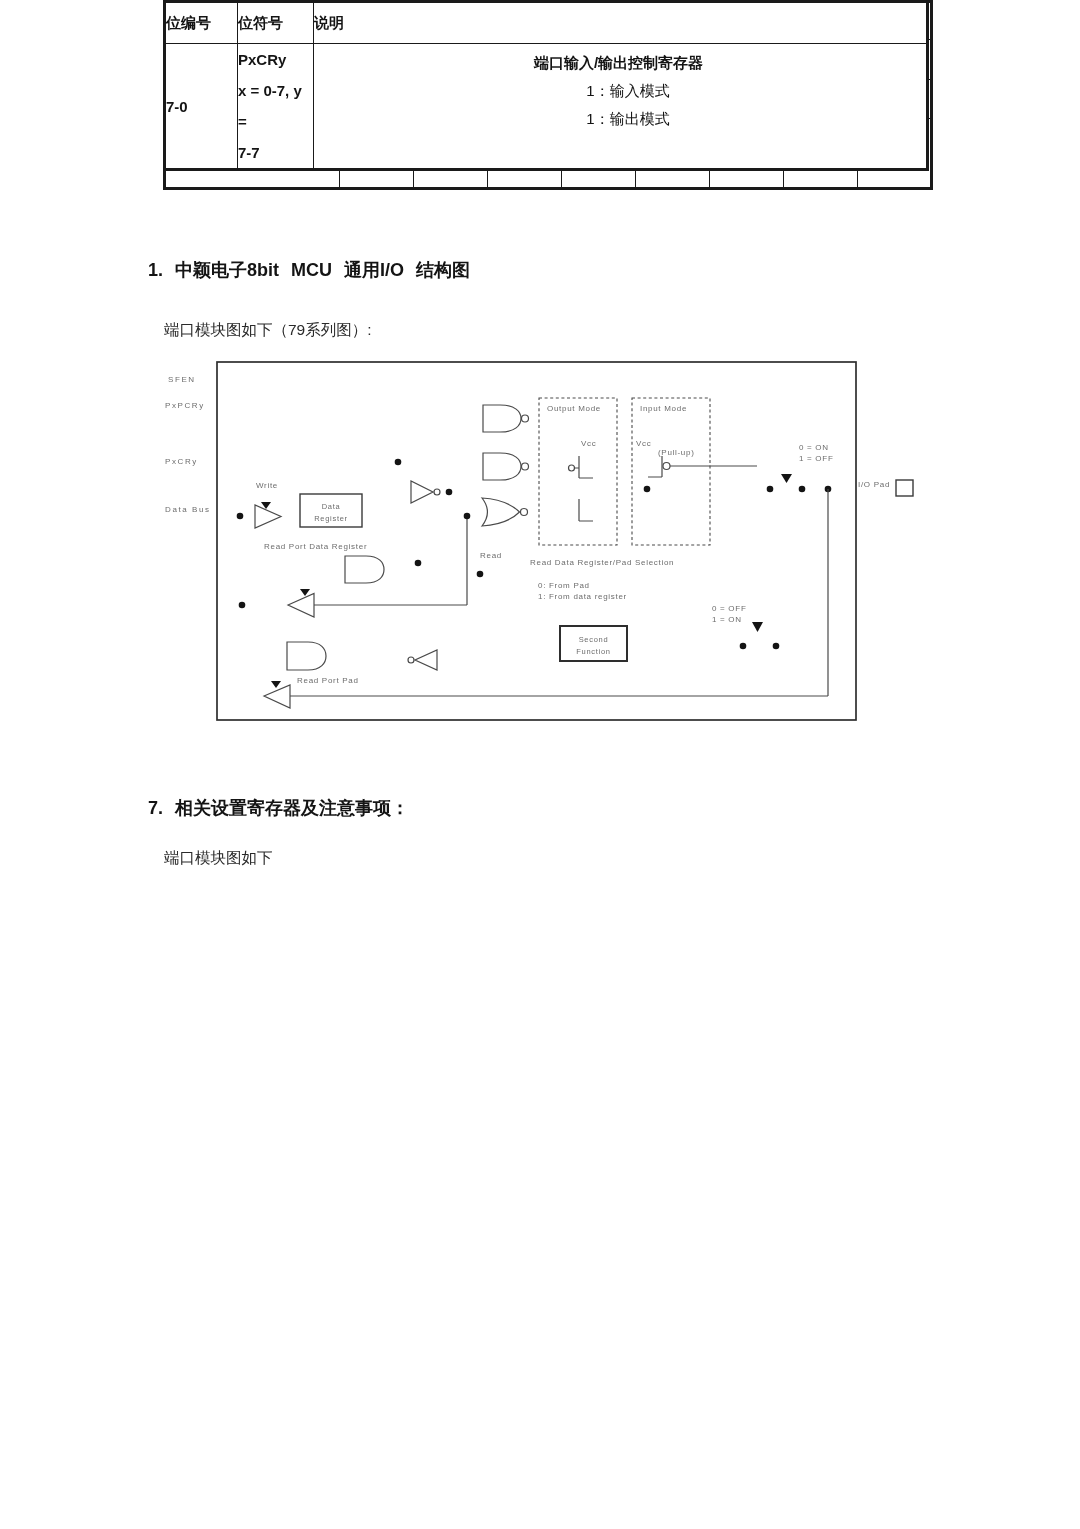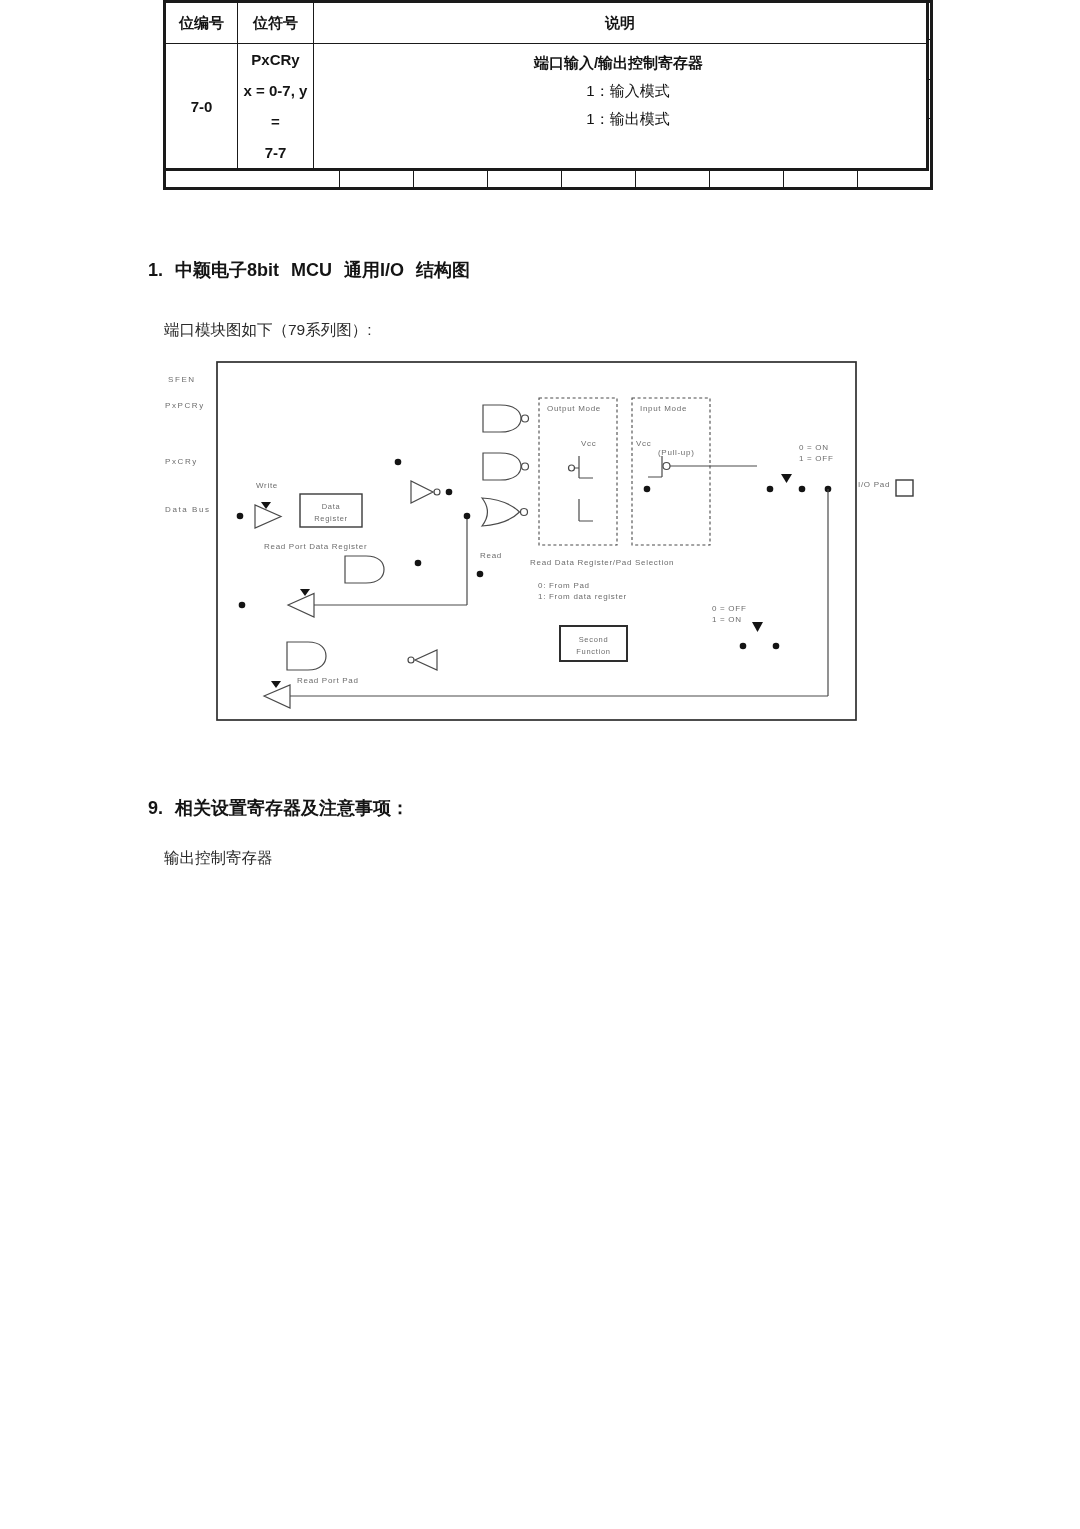--- a/index.html
+++ b/index.html
@@ -22,21 +22,21 @@
   .diagram .dashed{stroke:#4a4a4a;stroke-width:1.1;fill:none;stroke-dasharray:3 2.6;}
   .diagram .dot{fill:#141414;stroke:none;}
   .diagram .mk{fill:#141414;stroke:none;}
   .diagram text{fill:#6d6d6d;font-size:8px;letter-spacing:.7px;
                 font-family:"Liberation Sans","DejaVu Sans",sans-serif;}
   .diagram .bt{font-size:7.5px;text-anchor:middle;}
   .diagram .lsp{letter-spacing:1.6px;}
 
   
   table{position:absolute;left:163px;border-collapse:collapse;table-layout:fixed;background:#fff;}
-  td{border:1.8px solid #1a1a1a;text-align:center;vertical-align:middle;
+  td{border:1.8px solid #1a1a1a;text-align:left;vertical-align:middle;
      font-size:15px;color:#141414;padding:0;}
   #t1,#t2{border:3px solid #1a1a1a;}
   .b{font-weight:700;}
   #t1 .r1{height:38px;} #t1 .r2{height:40px;} #t1 .r3{height:39px;} #t1 .r4{height:70px;}
   #t2 .hr{height:42px;} #t2 .dr{height:106px;}
   #t2 .sym div{line-height:31px;font-weight:700;}
   #t2 .desc{text-align:center;vertical-align:top;padding:10px 8px 6px 5px;}
   .desc-title{font-weight:700;}
   .desc-item{font-weight:400;padding-left:19px;margin-top:9px;}
 </style>
@@ -130,22 +130,22 @@
     <text class="bt" x="593.5" y="654">Function</text>
 
     <path class="ln" d="M287,642 H308 C321,642 326,649 326,656 C326,663 321,670 308,670 H287 Z"></path>
     <path class="ln" d="M437,650 V670 L415,660 Z"></path>
     <circle class="ln" cx="411" cy="660" r="3"></circle>
     <text x="297" y="683">Read Port Pad</text>
     <path class="ln" d="M264,696 L290,685 L290,708 Z"></path>
     <path class="mk" d="M271,681 H281 L276,688 Z"></path>
   </svg>
 
-  <h2 class="sec-heading" id="s2">9. 相关设置寄存器及注意事项：</h2>
-  <p class="para" id="p2">输出控制寄存器</p>
+  <h2 class="sec-heading" id="s2">7. 相关设置寄存器及注意事项：</h2>
+  <p class="para" id="p2">端口模块图如下</p>
 
   <table id="t1">
     <colgroup>
       <col style="width:175px">
       <col style="width:74px">
         <col style="width:74px">
         <col style="width:74px">
         <col style="width:74px">
       <col style="width:74px">
         <col style="width:74px">

